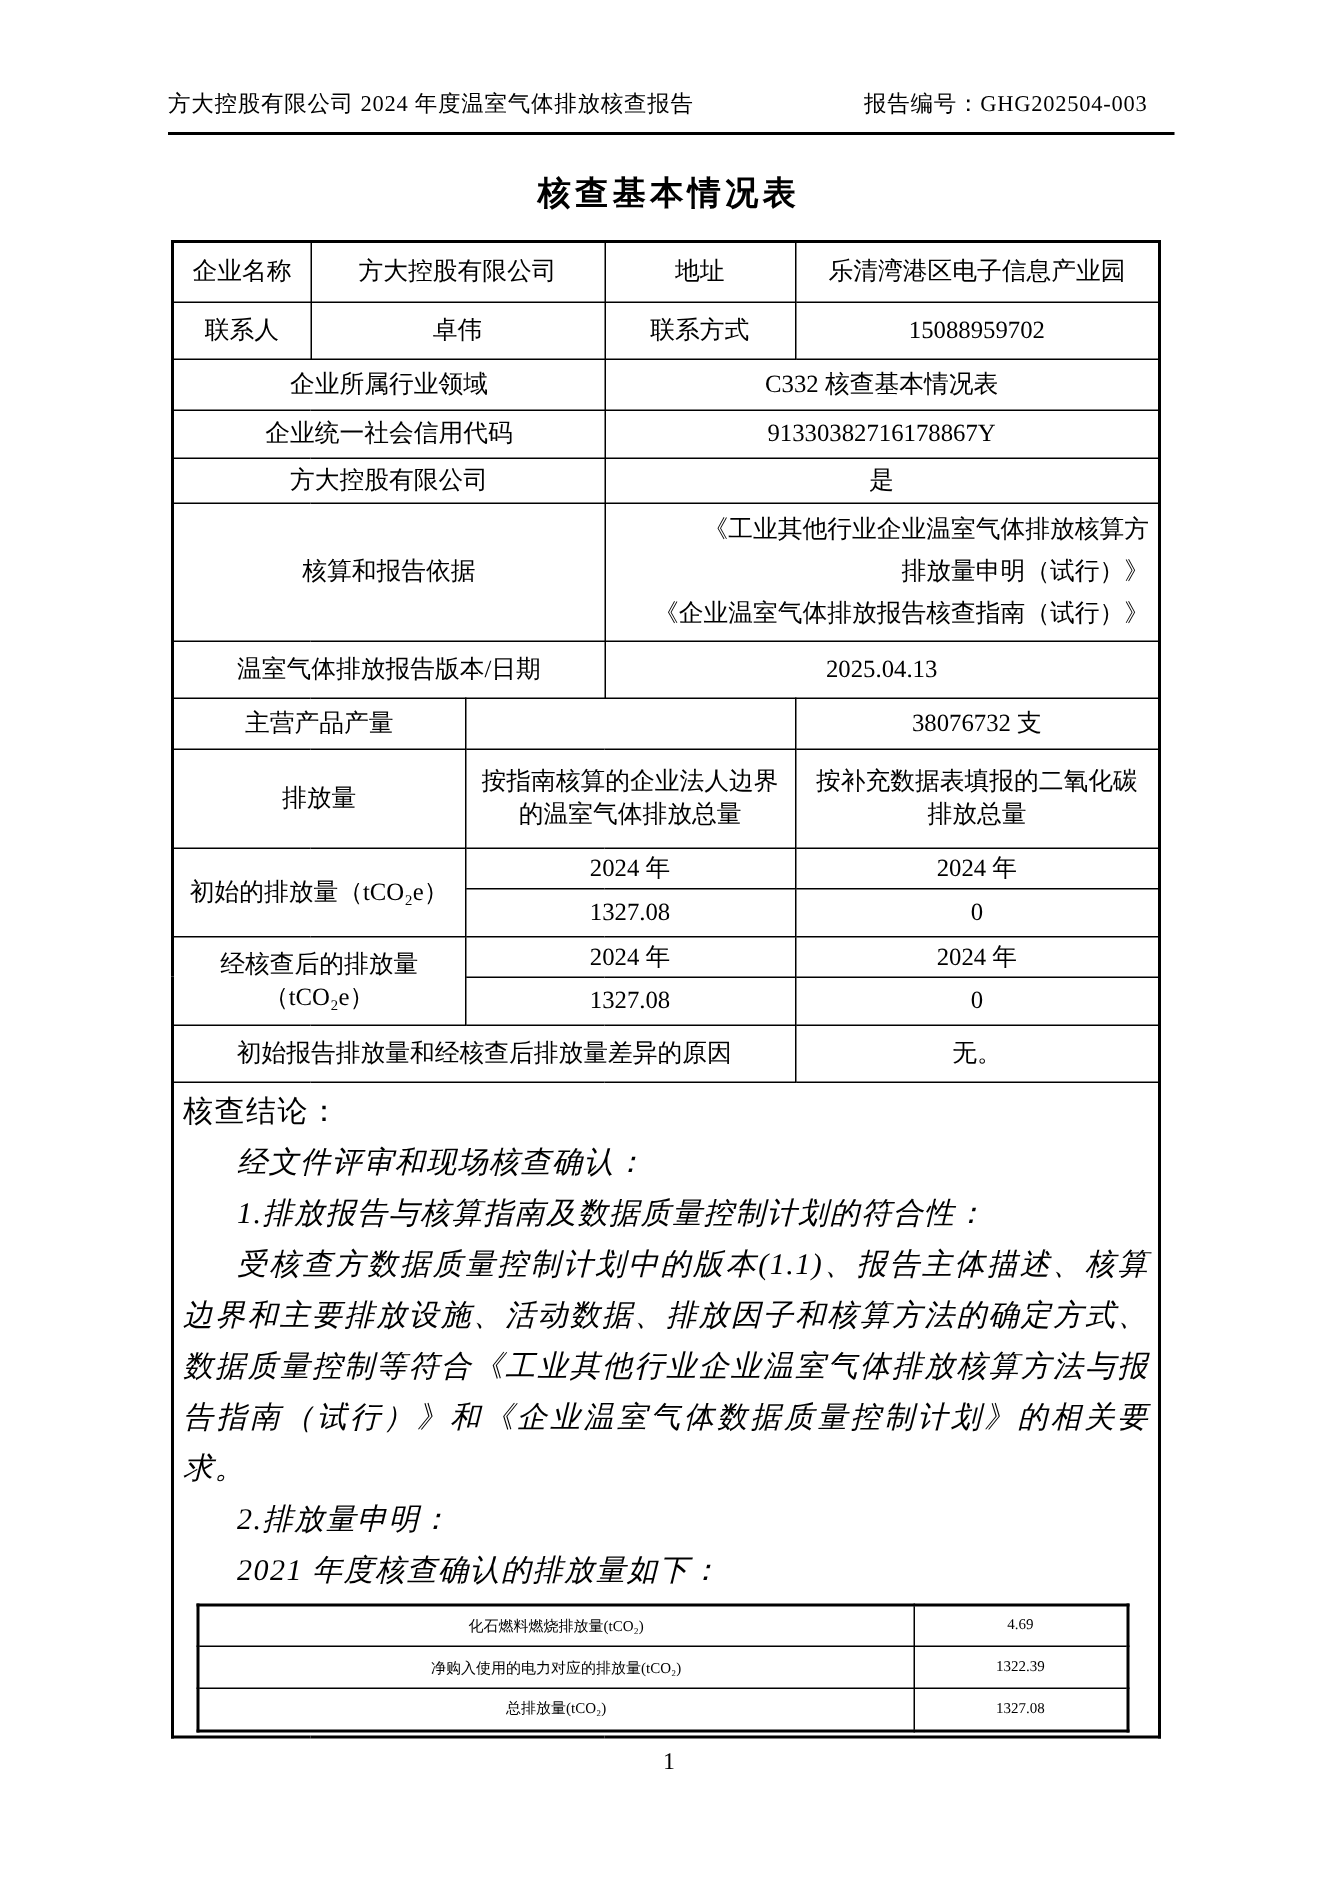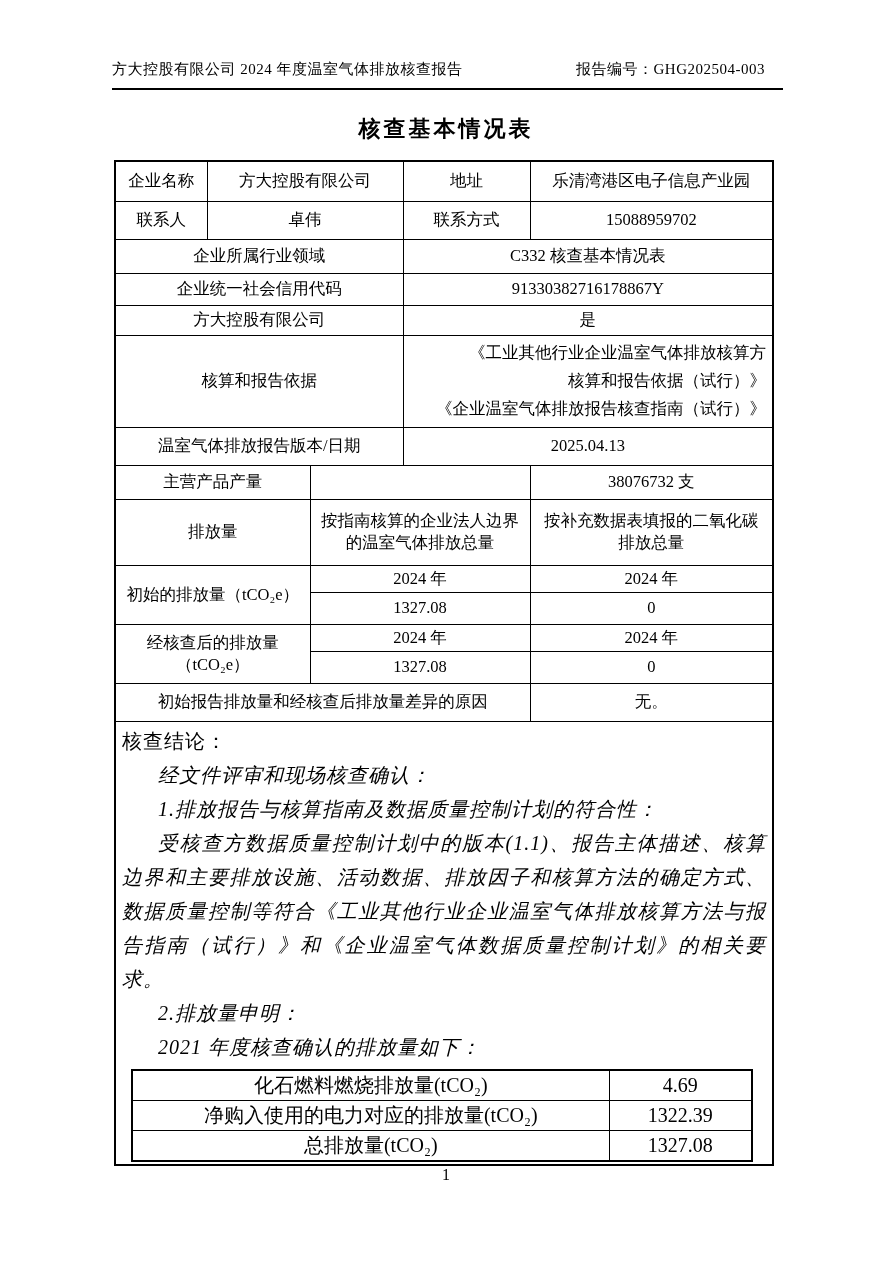--- a/index.html
+++ b/index.html
@@ -44,21 +44,21 @@
   }
   .concl p.indent { text-indent:36px;font-style:italic; }
   table.inner {
     border-collapse:collapse; table-layout:fixed;
     width:620px; margin:5px 0 0 9px;
     border:2px solid #000;
   }
   table.inner td {
     border:1.5px solid #000; height:28px;
     text-align:center; vertical-align:middle;
-    font-size:20px; padding:1px 4px;
+    font-size:10px; padding:1px 4px;
   }
   
   .page-num {
     position:absolute; left:0; top:1166px; width:100%;
     text-align:center; font-size:16px;
   }
 </style>
 </head>
 <body>
 
@@ -99,21 +99,21 @@
     <td colspan="2" class="mono">91330382716178867Y</td>
   </tr>
   <tr>
     <td style="height:30px" colspan="3">方大控股有限公司</td>
     <td colspan="2">是</td>
   </tr>
   <tr>
     <td style="height:92px" colspan="3">核算和报告依据</td>
     <td colspan="2" class="al">
       <div class="basis-line">《工业其他行业企业温室气体排放核算方</div>
-      <div class="basis-line">核算和报告依据（试行）》</div>
+      <div class="basis-line">排放量申明（试行）》</div>
       <div class="basis-line">《企业温室气体排放报告核查指南（试行）》</div>
     </td>
   </tr>
   <tr>
     <td style="height:38px" colspan="3">温室气体排放报告版本/日期</td>
     <td colspan="2">2025.04.13</td>
   </tr>
   <tr>
     <td style="height:34px" colspan="2">主营产品产量</td>
     <td colspan="2"></td>

